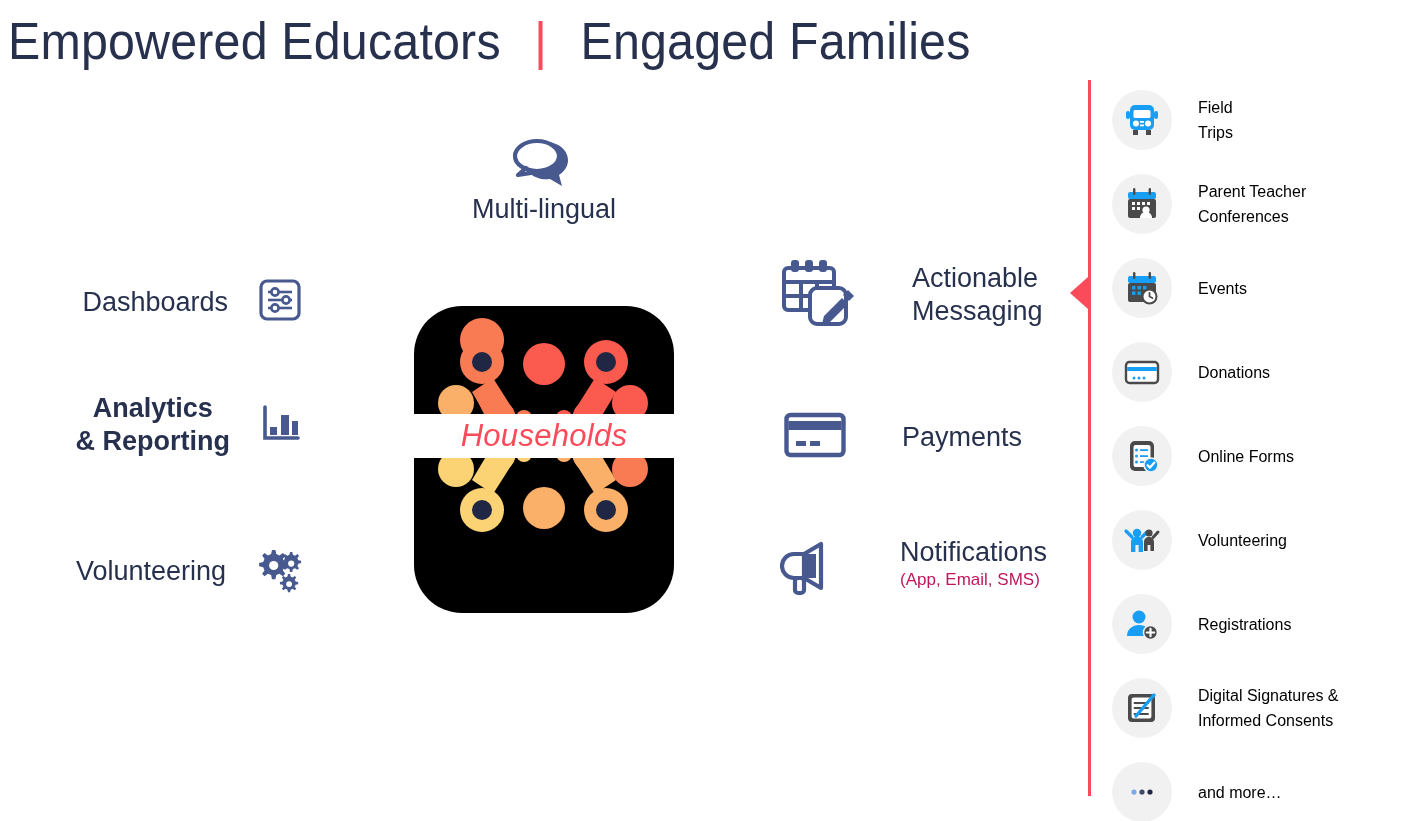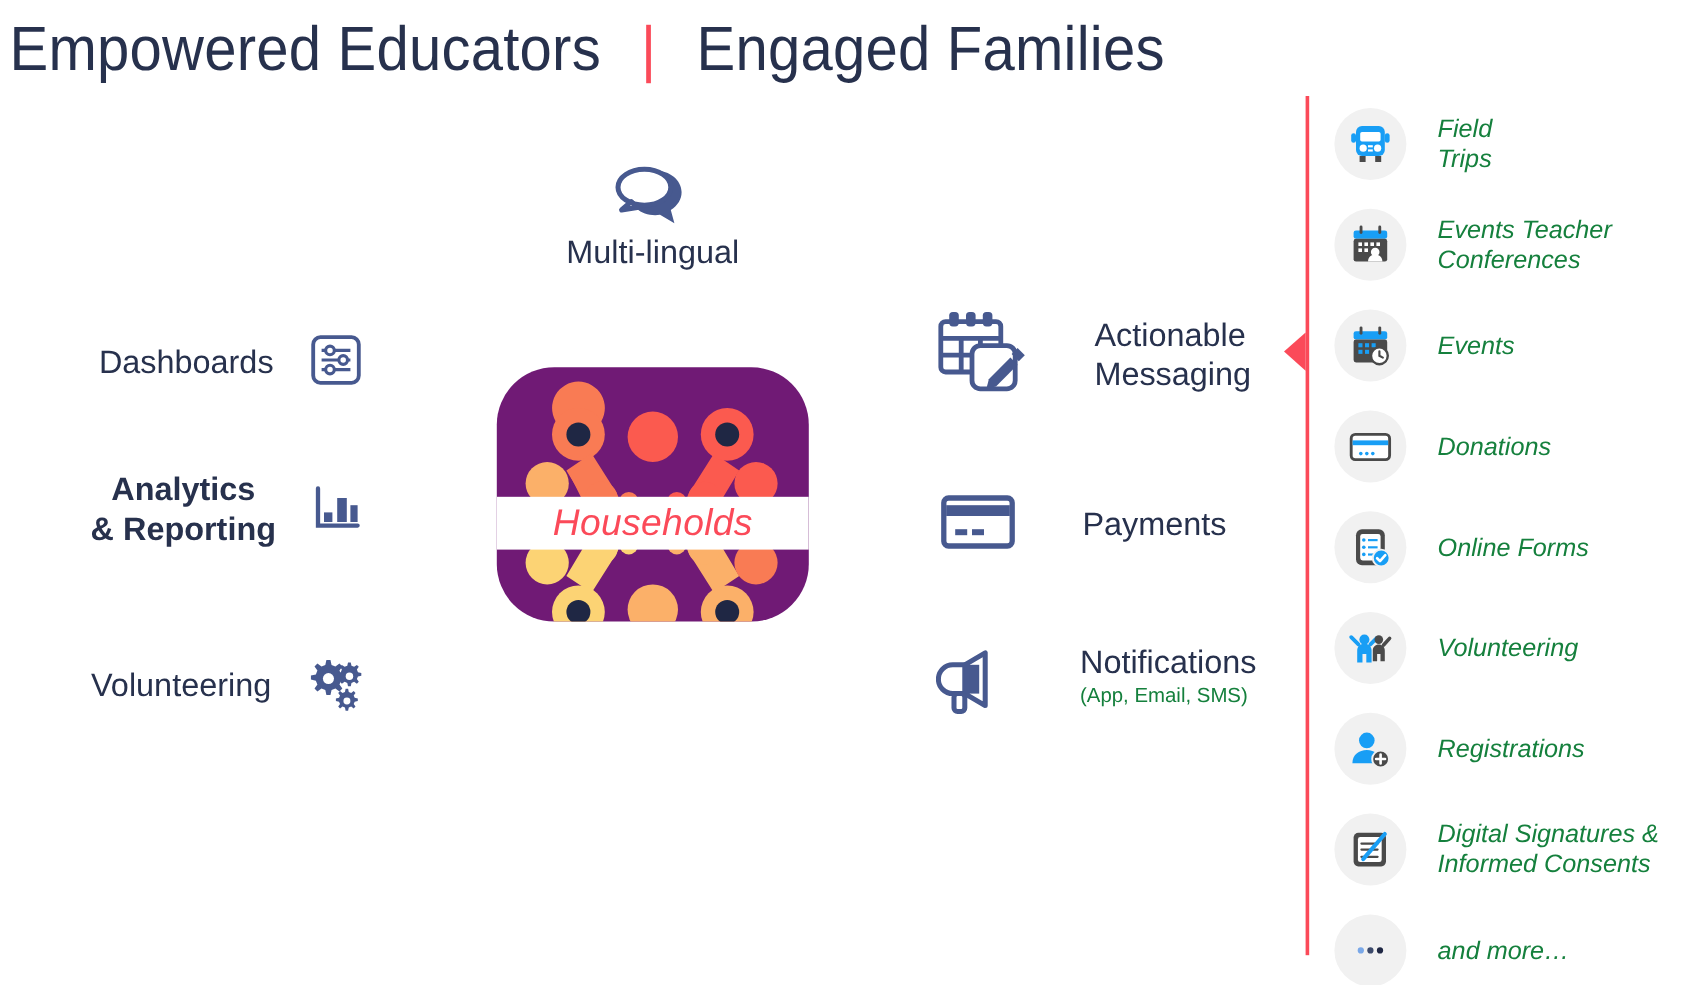--- a/index.html
+++ b/index.html
@@ -16,30 +16,30 @@
     display:flex;align-items:center;gap:0;
     font-size:52px;letter-spacing:.2px;white-space:nowrap;
     color:#27314d;font-weight:400;
     transform:scaleX(.93);transform-origin:left center;
   }
   .title .sep{color:#fb4a59;margin:0 36px;font-weight:300;}
 
   
   .feat{position:absolute;display:flex;align-items:center;}
   .feat .label{font-size:27px;line-height:33px;color:#27314d;}
-  .feat .sub{font-size:17px;line-height:21px;color:#15803d;display:block;}
+  .feat .sub{font-size:17px;line-height:21px;color:#be185d;display:block;}
   .ic{flex:none;display:block;}
 
   
   .left-col .label{text-align:right;}
 
   
   .card{
-    position:absolute;left:414px;top:306px;width:260px;height:212px;
-    background:#701a75;border-radius:48px;overflow:hidden;
+    position:absolute;left:414px;top:306px;width:260px;height:307px;
+    background:#000000;border-radius:48px;overflow:hidden;
   }
   .band{
     position:absolute;left:0;right:0;top:108px;height:44px;background:#ffffff;
     display:flex;align-items:center;justify-content:center;
   }
   .band span{
     font-size:31px;font-style:italic;color:#fb4a59;letter-spacing:.3px;
   }
 
   
@@ -48,21 +48,21 @@
     position:absolute;left:1070px;top:277px;width:0;height:0;
     border-top:16px solid transparent;border-bottom:16px solid transparent;
     border-right:18px solid #fb4a59;
   }
   .rlist{position:absolute;left:1112px;top:78px;width:300px;}
   .ritem{display:flex;align-items:center;height:84px;}
   .rbadge{
     flex:none;width:60px;height:60px;border-radius:50%;background:#f1f1f1;
     display:flex;align-items:center;justify-content:center;margin-right:26px;
   }
-  .rlabel{font-size:21px;line-height:25px;color:#15803d;font-style:italic;}
+  .rlabel{font-size:16px;line-height:25px;color:#000000;}
 </style>
 </head>
 <body>
 
 <div class="stage">
 
   <div class="title">
     <span>Empowered Educators</span>
     <span class="sep">|</span>
     <span>Engaged Families</span>
@@ -265,21 +265,21 @@
               <rect x="20" y="18" width="3" height="3"></rect>
               <rect x="25" y="18" width="3" height="3"></rect>
             <rect x="10" y="23" width="3" height="3"></rect>
               <rect x="15" y="23" width="3" height="3"></rect>
           </g>
           <circle cx="24" cy="26" r="3.6" fill="#ffffff"></circle>
           <path d="M18 34 c0-4 3-6 6-6 3 0 6 2 6 6z" fill="#ffffff"></path>
         </svg>
       </span>
       <span class="rlabel">
-        <span>Events Teacher</span><br>
+        <span>Parent Teacher</span><br>
         <span>Conferences</span>
       </span>
     </div>
 
     <div class="ritem">
       <span class="rbadge">
         <svg width="40" height="40" viewBox="0 0 40 40">
           <rect x="6" y="8" width="28" height="7" rx="2" fill="#189ef5"></rect>
           <rect x="6" y="15" width="28" height="19" rx="2" fill="#4a4a4a"></rect>
           <rect x="11" y="4" width="2.4" height="7" rx="1.2" fill="#4a4a4a"></rect>

